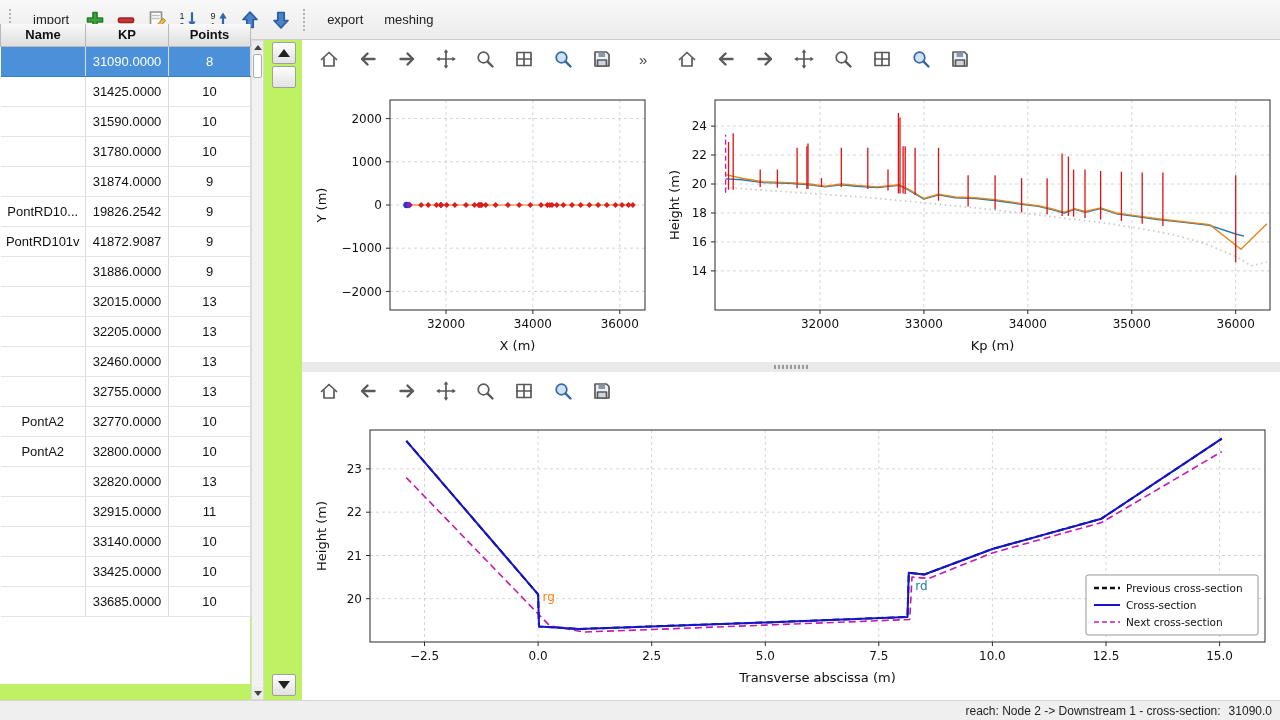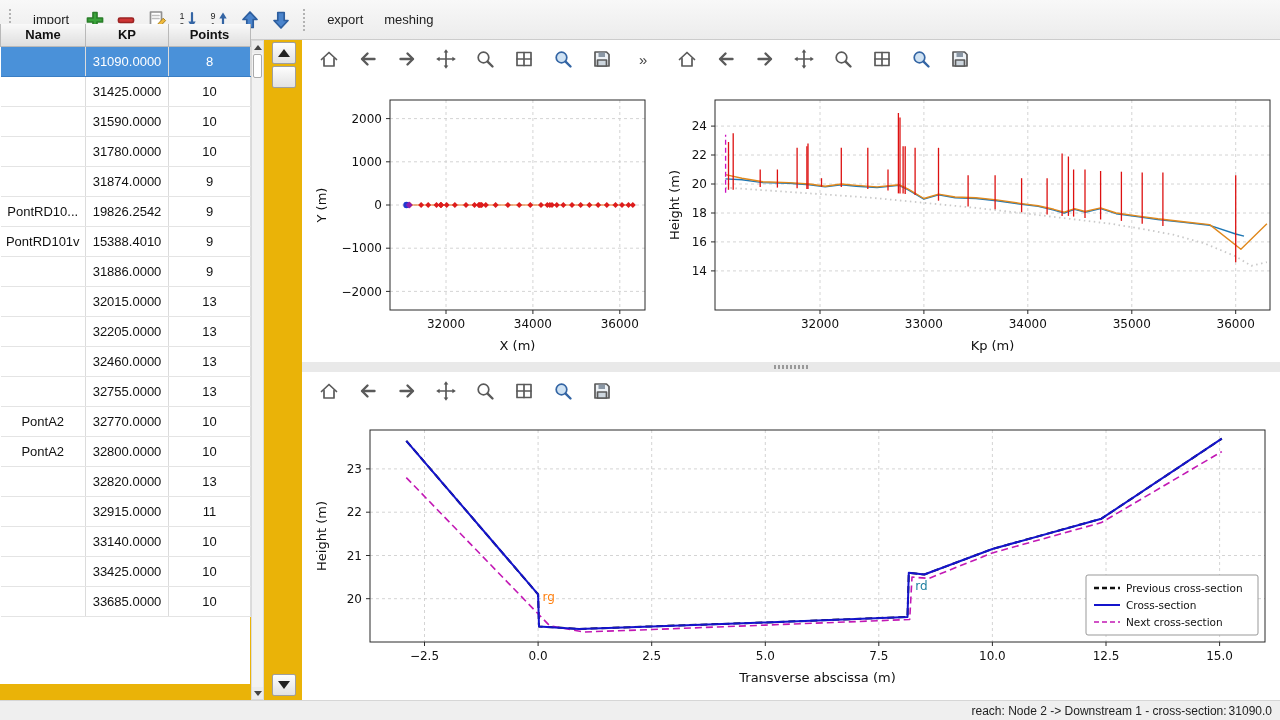--- a/index.html
+++ b/index.html
@@ -1,18 +1,18 @@
 <!DOCTYPE html>
 <html><head>
 <meta charset="utf-8">
 <style>
   *{margin:0;padding:0;box-sizing:border-box}
   html,body{width:1280px;height:720px;overflow:hidden;background:#fff;
     font-family:"Liberation Sans","DejaVu Sans",sans-serif}
-  .app{position:relative;width:1280px;height:720px;background:#eab308}
+  .app{position:relative;width:1280px;height:720px;background:#bef264}
 
   
   .main-toolbar{position:absolute;left:0;top:0;width:1280px;height:40px;
     background:linear-gradient(#f8f8f8,#ececec);border-bottom:1px solid #cccccc;
     display:flex;align-items:center;padding:0 4px;gap:3px}
   .grip{width:7px;height:22px;border-left:2px dotted #b3b3b3;margin:0 5px}
   .tb-text{font-size:13px;color:#222;padding:5px 9px;background:transparent;border:none;cursor:default}
   .tb-btn{width:28px;height:28px;display:flex;align-items:center;justify-content:center;
     background:transparent;border:none}
   .ic{display:flex;align-items:center;justify-content:center}
@@ -58,21 +58,21 @@
 
   .splitter{position:absolute;left:0;top:322px;width:978px;height:10px;background:#e9e9e9;
     display:flex;align-items:center;justify-content:center}
   .splitter .handle{width:34px;height:4px;border-top:2px dotted #999;border-bottom:2px dotted #999}
 
   .bottom-fig{position:absolute;left:0;top:332px;width:978px;height:328px}
 
   
   .statusbar{position:absolute;left:0;top:700px;width:1280px;height:20px;background:#efefef;
     border-top:1px solid #d6d6d6;display:flex;justify-content:flex-end;align-items:center;
-    padding-right:8px;font-size:12px;color:#222;gap:2px}
+    padding-right:8px;font-size:12px;color:#222;gap:8px}
   .statusbar b{font-weight:normal}
 </style>
 </head>
 <body>
 
 <div class="app">
 
   <div class="main-toolbar">
     <div class="grip"></div>
     <button class="tb-text">import</button>
@@ -179,21 +179,21 @@
             <td>31874.0000</td>
             <td>9</td>
           </tr>
           <tr>
             <td>PontRD10...</td>
             <td>19826.2542</td>
             <td>9</td>
           </tr>
           <tr>
             <td>PontRD101v</td>
-            <td>15388.4010</td>
+            <td>41872.9087</td>
             <td>9</td>
           </tr>
           <tr>
             <td></td>
             <td>31886.0000</td>
             <td>9</td>
           </tr>
           <tr>
             <td></td>
             <td>32015.0000</td>

